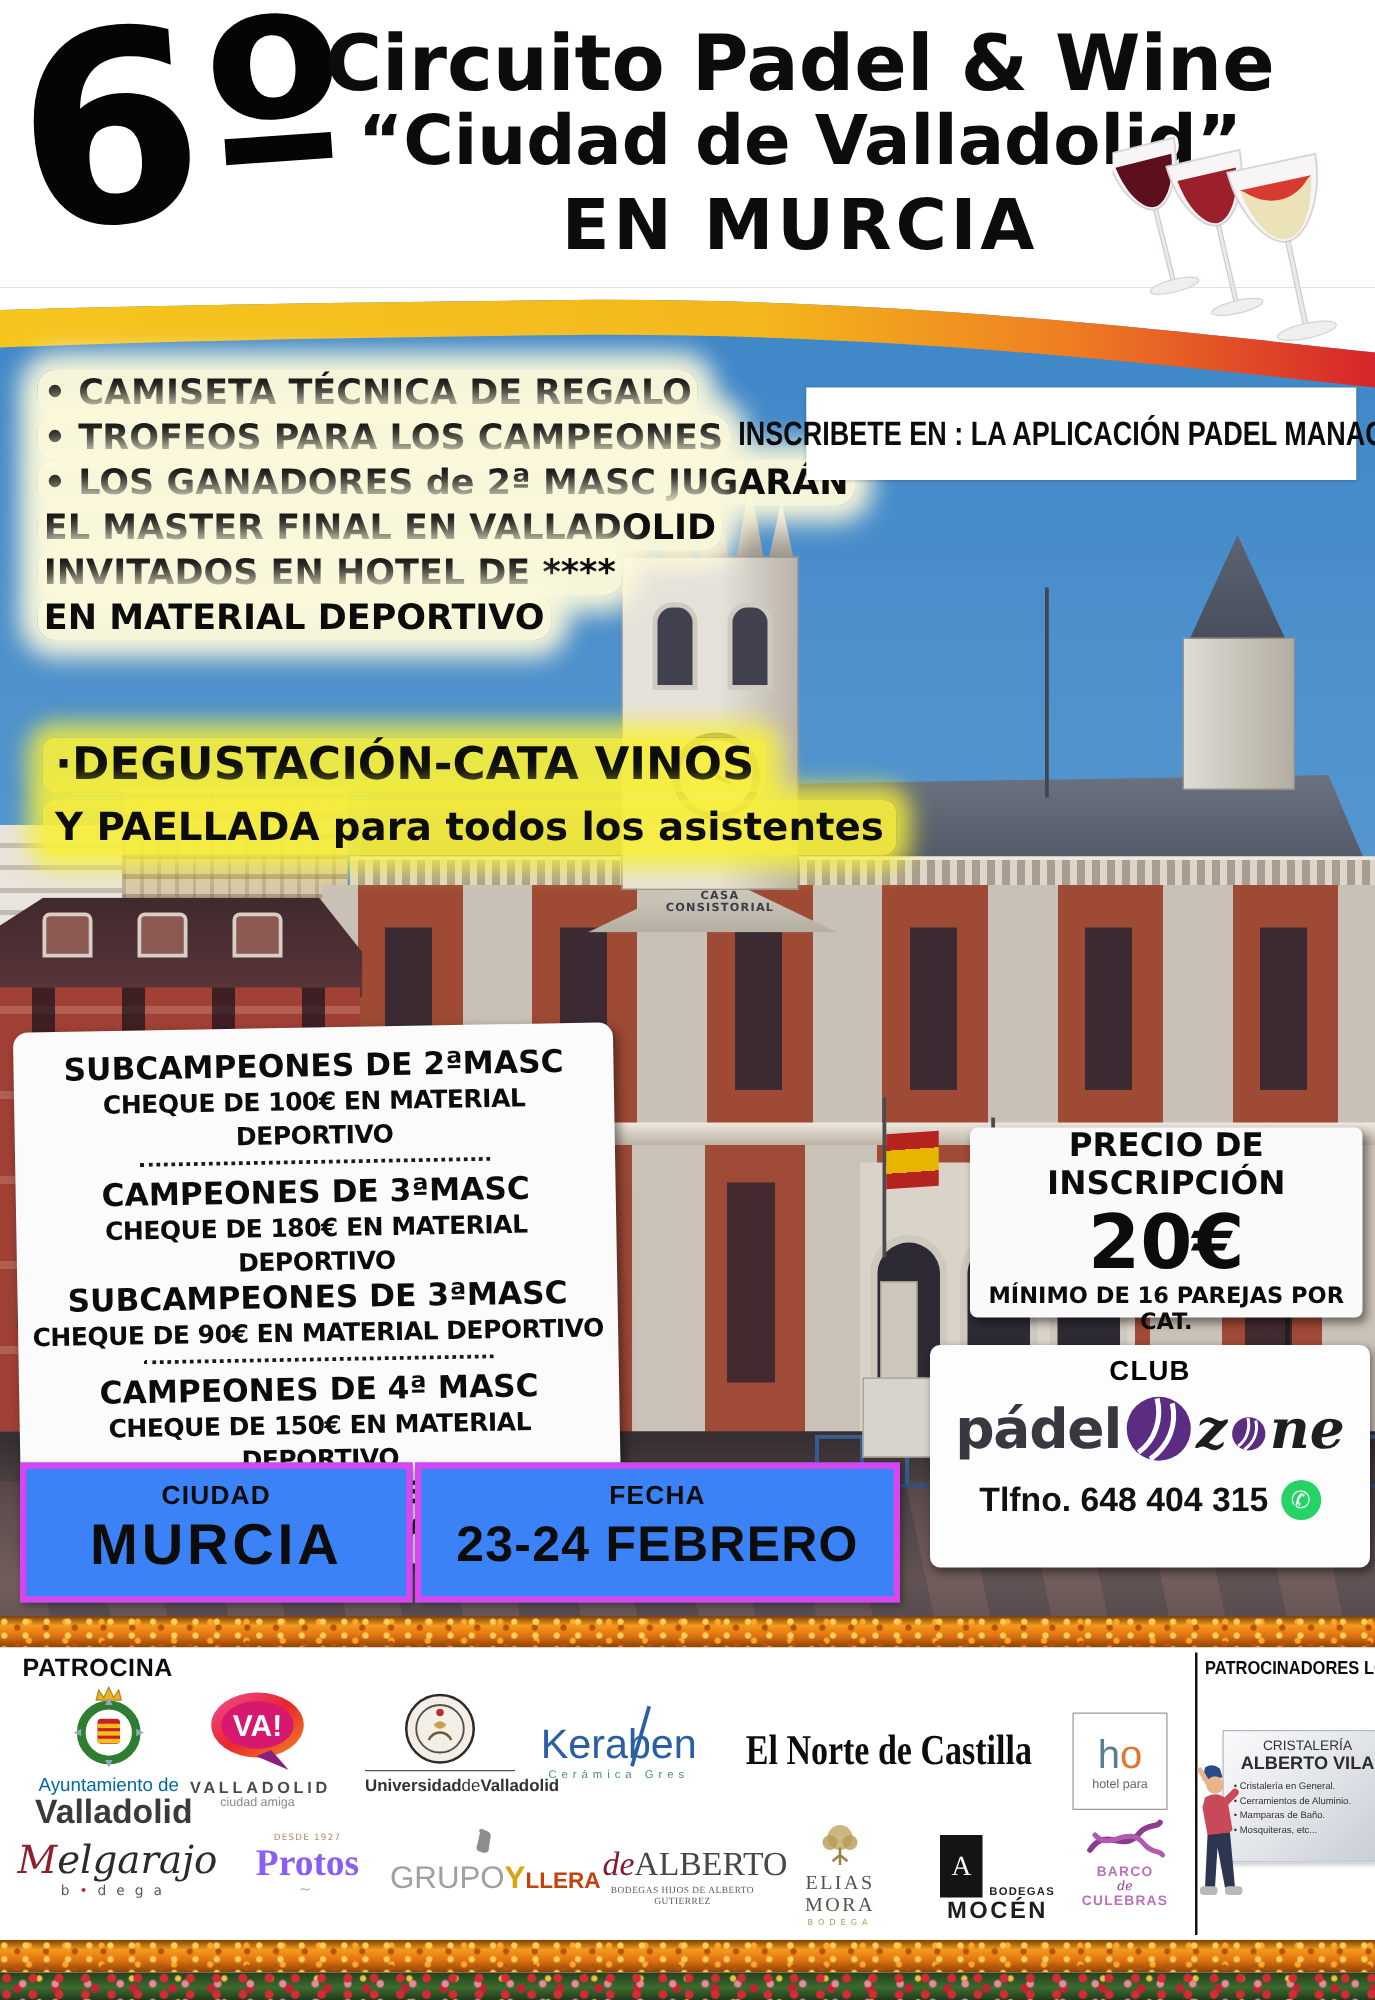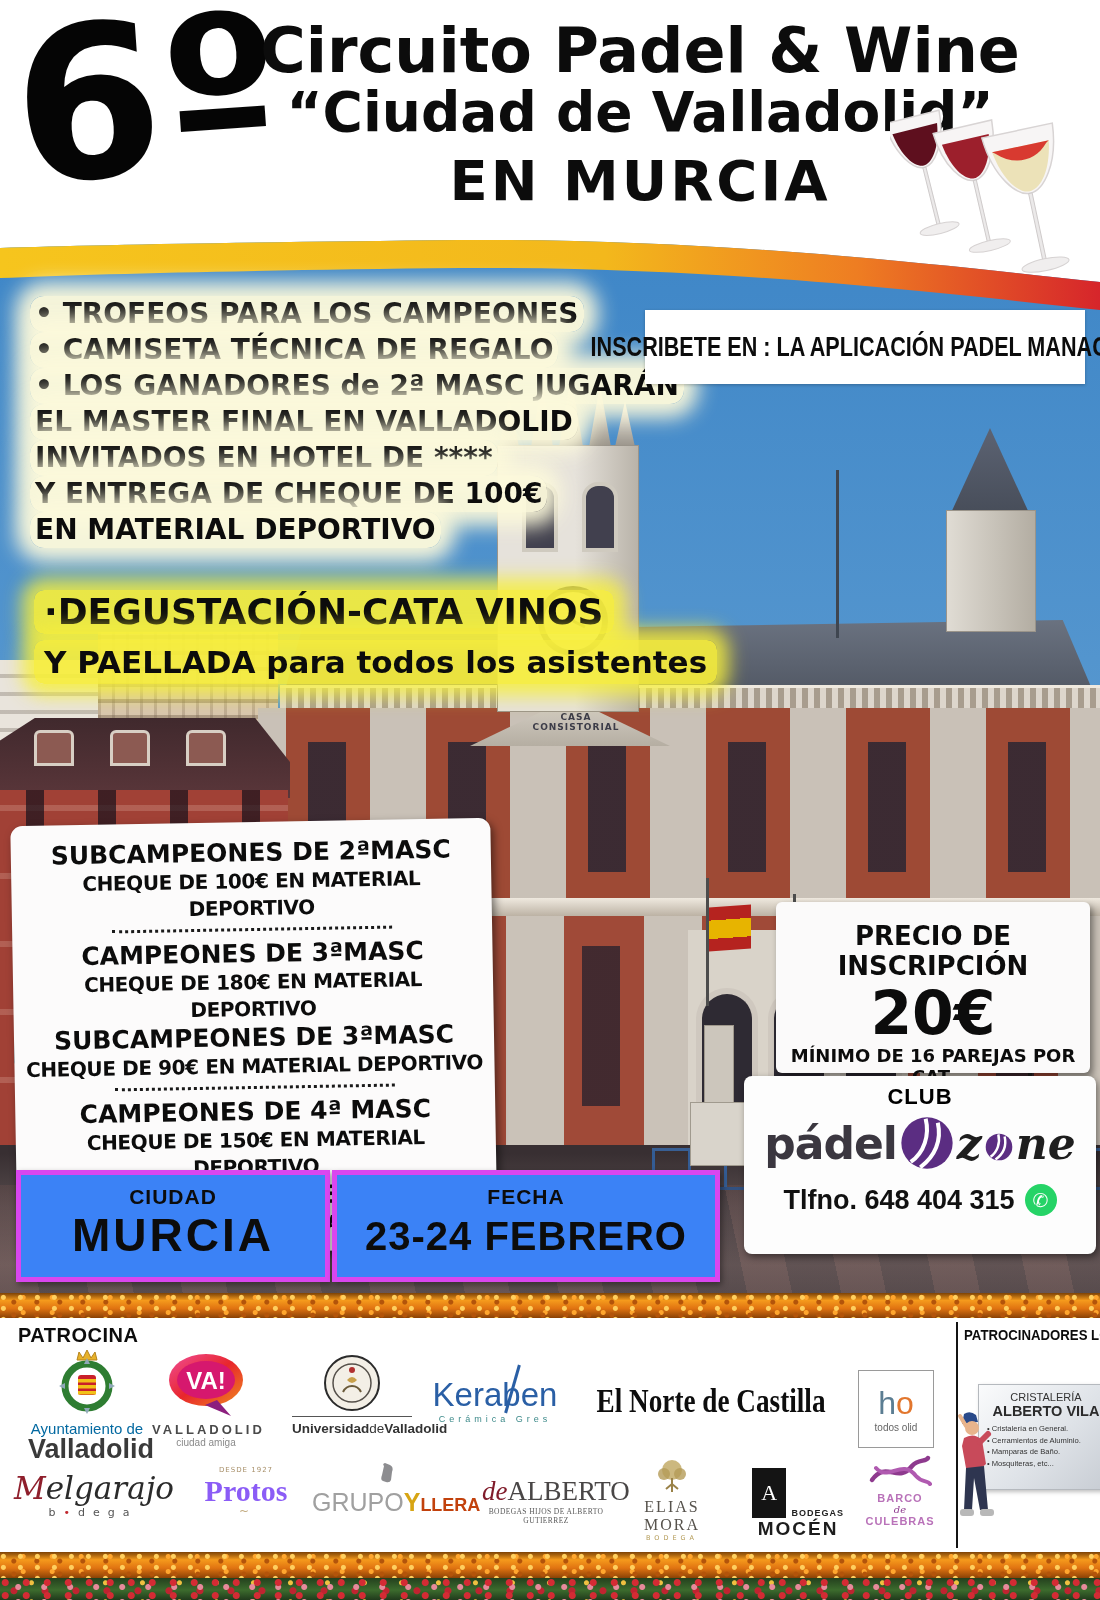--- a/index.html
+++ b/index.html
@@ -117,21 +117,21 @@
   .tasting1{left:34px;top:590px;z-index:10;font-size:36px;}
   .tasting2{left:34px;top:640px;z-index:10;font-size:31px;}
   .hl{display:inline-block;background:rgba(246,238,60,.92);box-shadow:0 0 18px 12px rgba(246,238,60,.85);
     border-radius:10px;padding:0 10px;line-height:44px;}
   .prizes-box{left:14px;top:822px;width:468px;background:#fcfbfb;border-radius:12px;z-index:10;
     transform:rotate(-1deg);box-shadow:3px 4px 9px rgba(0,0,0,.5);padding:16px 6px 14px;}
   .ph{font-size:25px;line-height:30px;}
   .pb{font-size:20px;line-height:27px;letter-spacing:-.4px;}
   .psep{width:60%;margin:6px auto 8px;border-top:3px dotted #1a1a1a;height:0;}
   .price-box{left:776px;top:902px;width:314px;height:152px;background:#fbfafa;border-radius:6px;z-index:10;
-    box-shadow:3px 4px 7px rgba(0,0,0,.45);padding-top:19px;}
+    box-shadow:3px 4px 7px rgba(0,0,0,.45);padding-top:0;}
   .price-title{font-size:26px;}
   .price-amount{font-size:60px;line-height:64px;}
   .price-note{font-size:18px;}
   .info-box{background:#3b82f6;border:5px solid #d946ef;z-index:10;
     box-shadow:2px 3px 6px rgba(0,0,0,.4);padding-top:10px;}
   .info-label{font-size:21px;letter-spacing:1px;}
   .city-value{font-size:46px;letter-spacing:3px;line-height:52px;}
   .date-value{font-size:40px;letter-spacing:1px;line-height:54px;}
   .club-box{left:744px;top:1076px;width:352px;height:170px;background:#fdfdfd;border-radius:8px;z-index:10;
     box-shadow:2px 3px 7px rgba(0,0,0,.45);padding-top:8px;}
@@ -317,26 +317,25 @@
           <stop offset="0.78" stop-color="#ee7d22"></stop>
           <stop offset="1" stop-color="#d6252b"></stop>
         </linearGradient>
       </defs>
       <path d="M0,0 H1100 V52 C950,36 720,8 460,10 C260,12 90,15 0,18 Z" fill="#ffffff"></path>
       <path d="M0,18 C90,15 260,12 460,10 C720,8 950,36 1100,52 V80 C950,64 720,36 460,38 C260,40 90,44 0,48 Z" fill="url(#bandg)"></path>
     </svg>
   </div>
 
   <div class="abs benefits comic">
+    <div class="bline">• CAMISETA TÉCNICA DE REGALO</div>
     <div class="bline">• TROFEOS PARA LOS CAMPEONES</div>
-    <div class="bline">• CAMISETA TÉCNICA DE REGALO</div>
     <div class="bline">• LOS GANADORES de 2ª MASC JUGARÁN</div>
     <div class="bline">EL MASTER FINAL EN VALLADOLID</div>
     <div class="bline">INVITADOS EN HOTEL DE ****</div>
-    <div class="bline">Y ENTREGA DE CHEQUE DE 100€</div>
     <div class="bline">EN MATERIAL DEPORTIVO</div>
   </div>
 
   <div class="abs signup-box">
     <span class="cond sx">INSCRIBETE EN : LA APLICACIÓN PADEL MANAGER</span>
   </div>
 
   <div class="abs tasting1 comic">
     <span class="hl">·DEGUSTACIÓN-CATA VINOS</span>
   </div>
@@ -460,21 +459,21 @@
     </div>
 
     <div class="logo" style="left:566px;top:64px;width:290px;">
       <div class="norte-name sx">El Norte de Castilla</div>
     </div>
 
     <div class="logo ho-box" style="left:858px;top:52px;">
       <div>
         <span class="ho-h">h</span><span class="ho-o">o</span>
       </div>
-      <div class="ho-sub">todos olid</div>
+      <div class="ho-sub">hotel para</div>
     </div>
 
     <div class="logo" style="left:14px;top:152px;width:158px;">
       <div class="mel-name">
         <span class="mel-ini">M</span><span>elgarajo</span>
       </div>
       <div class="mel-sub">
         <span>b</span><span class="mel-dot">•</span><span>dega</span>
       </div>
     </div>

